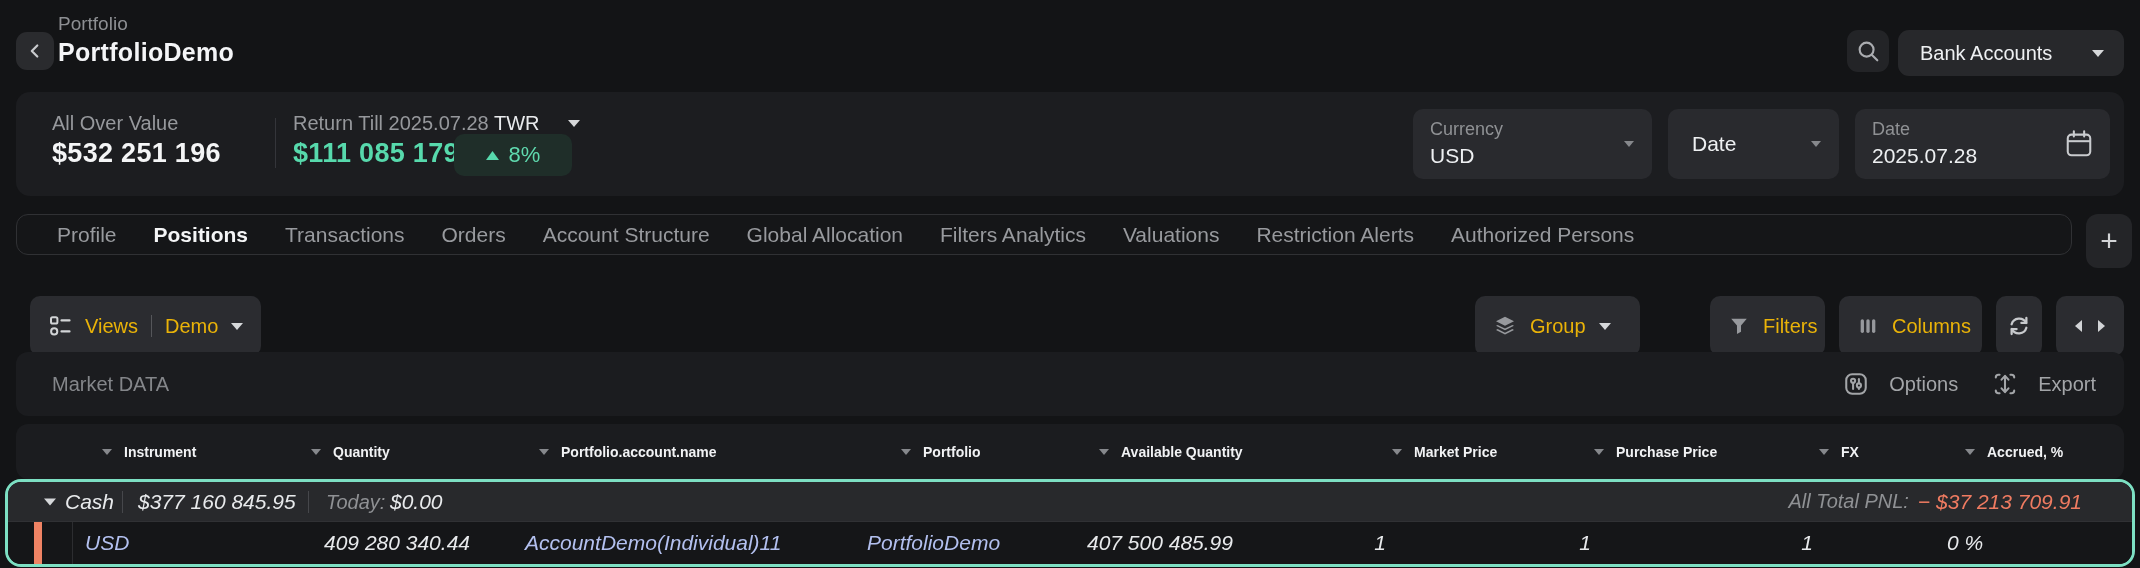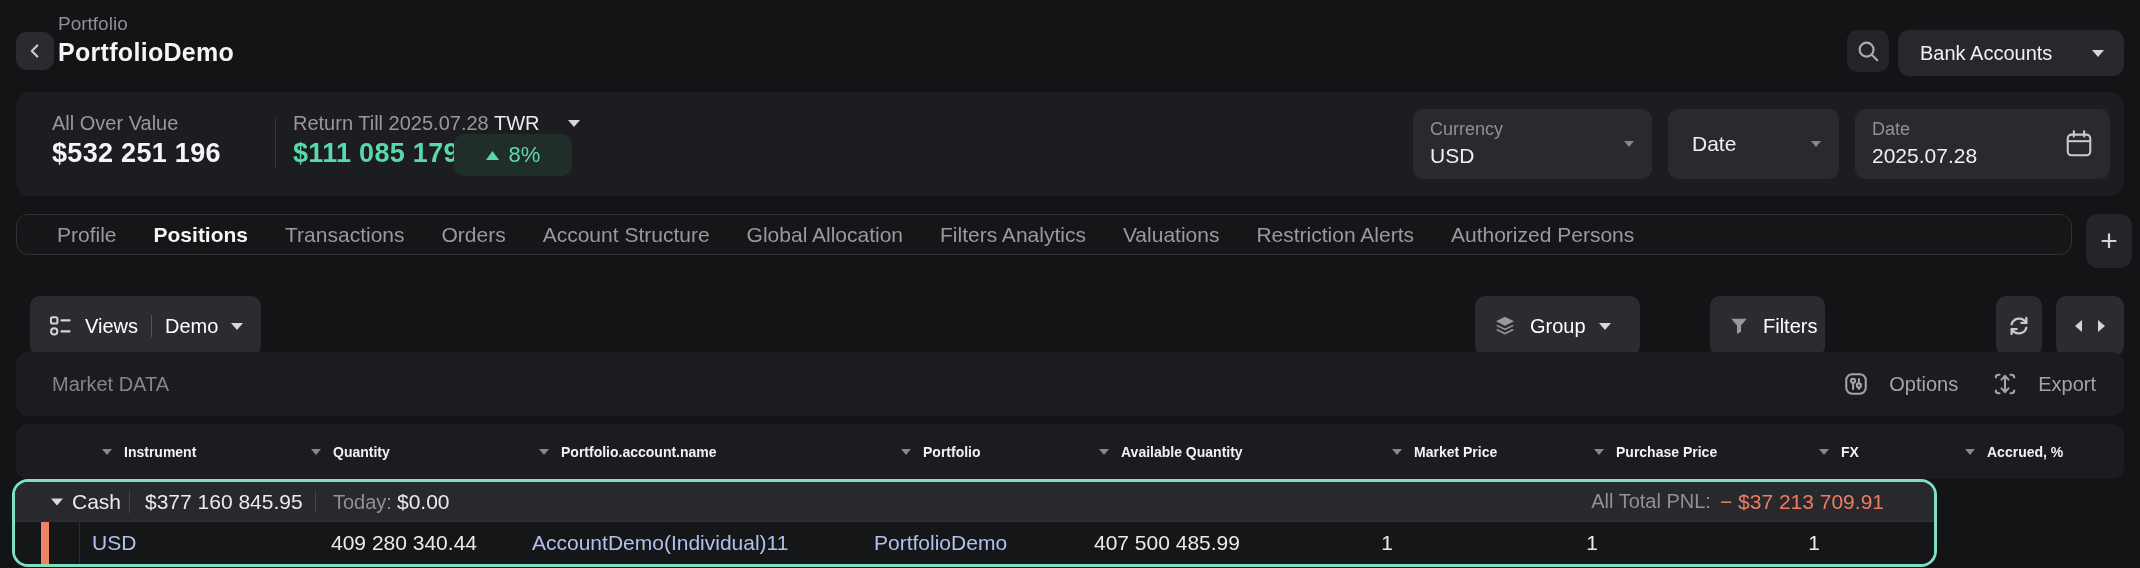--- a/index.html
+++ b/index.html
@@ -47,21 +47,21 @@
   
   .tabs { left:16px; top:214px; width:2056px; height:41px; border:1px solid #303134; border-radius:12px;
     background:#151618; display:flex; align-items:center; gap:37px; padding:0 40px; }
   .tab { font-size:21px; color:#989a9e; white-space:nowrap; cursor:pointer; }
   .tab.active { color:#f4f5f6; font-weight:700; }
   .add-btn { left:2086px; top:214px; width:46px; height:54px; border-radius:12px; background:#242528;
     display:flex; align-items:center; justify-content:center; font-size:30px; font-weight:300; color:#d2d4d6; cursor:pointer; }
 
   
   .tool-btn { top:296px; height:60px; border-radius:10px; background:#2b2c30;
-    display:flex; align-items:center; gap:13px; padding:0 18px; font-size:20px; color:#ffffff; cursor:pointer; }
+    display:flex; align-items:center; gap:13px; padding:0 18px; font-size:20px; color:#eab308; cursor:pointer; }
   .views-btn { left:30px; }
   .views-sep { width:1px; height:22px; background:#55565a; }
   .group-btn { left:1475px; width:165px; }
   .filters-btn { left:1710px; width:115px; }
   .columns-btn { left:1839px; width:143px; }
   .refresh-btn { left:1996px; width:46px; justify-content:center; padding:0; }
   .pager-btn { left:2056px; width:68px; justify-content:center; gap:6px; padding:0; }
 
   
   .market-band { left:16px; top:352px; width:2108px; height:64px; border-radius:12px; background:#1b1c1f; }
@@ -75,22 +75,22 @@
   .hlabel { font-size:14px; font-weight:700; color:#f1f2f4; white-space:nowrap; }
   .hc1{left:86px} .hc2{left:295px} .hc3{left:523px} .hc4{left:885px} .hc5{left:1083px}
   .hc6{left:1376px} .hc7{left:1578px} .hc8{left:1803px} .hc9{left:1949px}
 
   
   .caret { width:0; height:0; border-left:6px solid transparent; border-right:6px solid transparent;
     border-top:7px solid #d6d8da; }
   .caret.gray { border-top-color:#86888c; border-left-width:5px; border-right-width:5px; border-top-width:6px; }
 
   
-  .group-box { left:12px; top:479px; width:1925px; height:88px; border:3px solid #7de0c3; border-radius:16px;
-    overflow:hidden; background:#151618; }
+  .group-box { left:5px; top:479px; width:2130px; height:88px; border:3px solid #7de0c3; border-radius:16px;
+    overflow:hidden; background:#151618;font-style:italic; }
   .group-row { position:absolute; left:0; right:0; top:0; height:39px; background:#28292c; cursor:pointer; }
   .g-caret { left:36px; }
   .g-name { left:57px; font-size:21px; color:#eef0f2; }
   .g-div1 { left:114px; } .g-div2 { left:300px; }
   .g-div { width:1px; height:22px; background:#46474b; top:50%; transform:translateY(-50%); position:absolute; }
   .g-total { left:130px; font-size:21px; color:#e6e8ea; }
   .g-today-label { left:318px; font-size:20px; color:#8f9194; }
   .g-today-value { left:382px; font-size:21px; color:#e6e8ea; }
   .g-pnl { right:50px; display:flex; align-items:center; gap:9px; }
   .g-pnl-label { font-size:20px; color:#8f9194; }
@@ -222,20 +222,30 @@
     <span class="caret"></span>
   </div>
   <div class="abs tool-btn filters-btn">
     <span>
       <svg width="22" height="22" viewBox="0 0 24 24">
           <path d="M3.5 4 H20.5 L14.2 11.5 V18.4 L9.8 20.8 V11.5 Z" fill="#97999d"></path>
         </svg>
     </span>
     <span>Filters</span>
   </div>
+  <div class="abs tool-btn columns-btn">
+    <span>
+      <svg width="22" height="22" viewBox="0 0 24 24" fill="#97999d">
+          <rect x="4" y="4.5" width="3.6" height="15" rx="1.8"></rect>
+          <rect x="10.2" y="4.5" width="3.6" height="15" rx="1.8"></rect>
+          <rect x="16.4" y="4.5" width="3.6" height="15" rx="1.8"></rect>
+        </svg>
+    </span>
+    <span>Columns</span>
+  </div>
   <div class="abs tool-btn refresh-btn">
     <span>
       <svg width="26" height="26" viewBox="0 0 24 24" fill="none" stroke="#c8cacd" stroke-width="2.1" stroke-linecap="round" stroke-linejoin="round">
           <path d="M18.6 9.2 A7.2 7.2 0 0 0 5.2 10.4"></path>
           <path d="M5.4 14.8 A7.2 7.2 0 0 0 18.8 13.6"></path>
           <path d="M18.8 4.6 V9.2 H14.2"></path>
           <path d="M5.2 19.4 V14.8 H9.8"></path>
         </svg>
     </span>
   </div>

